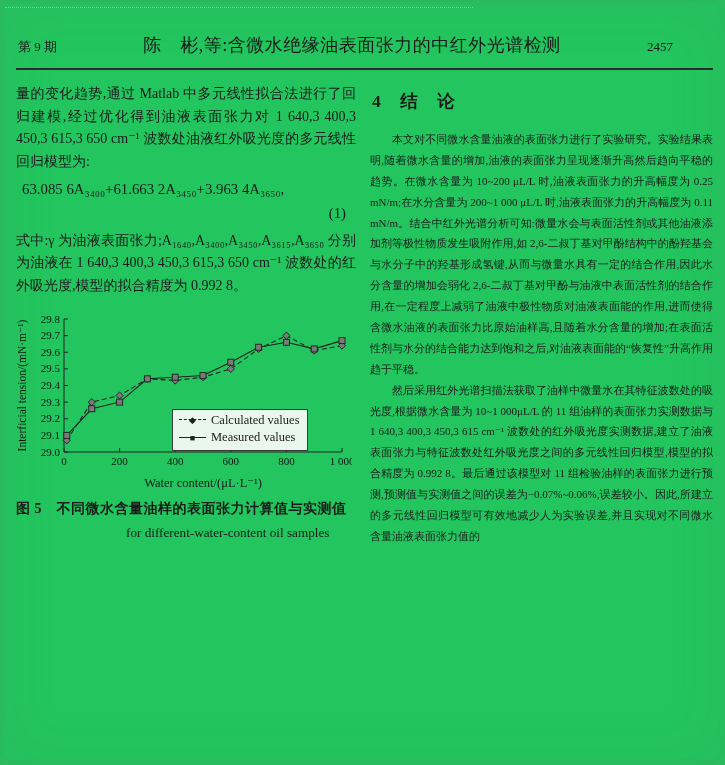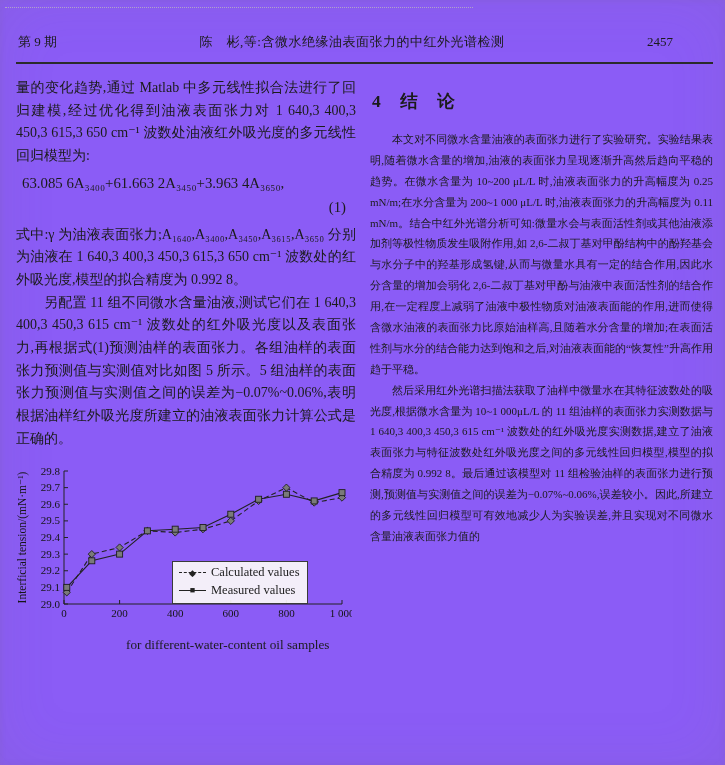--- a/index.html
+++ b/index.html
@@ -1,53 +1,53 @@
 <!DOCTYPE html>
 <html><head>
 <meta charset="utf-8">
 <style>
   html,body{margin:0;padding:0;background:#dedcd7;}
   .page{
     position:relative;
     width:725px;height:765px;
     margin:0 auto;
-    background:#8b5cf6;
+    background:#22c55e;
     overflow:hidden;
     box-shadow:inset 0 0 60px rgba(120,115,100,0.10), inset 0 0 6px rgba(120,115,100,0.12);
     font-family:"Liberation Serif","DejaVu Serif",serif;
     color:#1b1b1b;
   }
   .scan-artifact{position:absolute;top:7px;left:5px;width:468px;border-top:1px dotted #c2c0ba;opacity:.7;}
   
   .header{
     display:flex;align-items:baseline;
     margin:33px 12px 0 16px;
     padding:0 4px 11px 2px;
     border-bottom:2px solid #2b2b2b;
   }
   .header .issue{font-size:13px;flex:none;}
-  .header .title{flex:1;text-align:center;font-size:13px;letter-spacing:.5px;}
+  .header .title{flex:1;text-align:center;font-size:18px;letter-spacing:.5px;}
   .header .pageno{flex:none;font-size:13px;margin-right:36px;}
   
   .cols{display:flex;gap:14px;padding:13px 12px 0 16px;}
   .col-left{width:340px;flex:none;}
   .col-right{flex:1;min-width:0;}
   .col-left p, .col-right p{
     margin:0;font-size:14px;line-height:1.62;text-align:justify;
   }
   .col-right p{font-size:11px;line-height:1.9;}
   .indent{text-indent:2em;}
   
   .equation{margin:4px 0 4px 0;font-size:14.8px;line-height:1.62;}
   .eq-l1{padding-left:22px;}
   .eq-l2{padding-left:6px;}
   .eq-no{text-align:right;padding-right:10px;}
   
   .sec-heading{
-    font-size:17.5px;font-weight:bold;margin:12px 0 16px 2px;letter-spacing:1px;
+    font-size:17.5px;font-weight:bold;margin:6px 0 16px 2px;letter-spacing:1px;
   }
   
   .figure{margin-top:12px;position:relative;width:336px;}
   .figure svg{display:block;font-family:"Liberation Serif","DejaVu Serif",serif;}
   .chart-legend{
     position:absolute;left:156px;top:99px;
     border:1px solid #3a3a3a;background:rgba(252,251,248,.92);
     padding:3px 7px 4px 6px;display:flex;flex-direction:column;gap:2px;
     font-size:12.5px;line-height:1.25;
   }
@@ -77,21 +77,20 @@
 
     <div class="col-left">
       <p>量的变化趋势,通过 Matlab 中多元线性拟合法进行了回归建模,经过优化得到油液表面张力对 1 640,3 400,3 450,3 615,3 650 cm⁻¹ 波数处油液红外吸光度的多元线性回归模型为:</p>
 
       <div class="equation">
         <div class="eq-l2">63.085 6A₃₄₀₀+61.663 2A₃₄₅₀+3.963 4A₃₆₅₀,</div>
         <div class="eq-no">(1)</div>
       </div>
 
       <p>式中:γ 为油液表面张力;A₁₆₄₀,A₃₄₀₀,A₃₄₅₀,A₃₆₁₅,A₃₆₅₀ 分别为油液在 1 640,3 400,3 450,3 615,3 650 cm⁻¹ 波数处的红外吸光度,模型的拟合精度为 0.992 8。</p>
-      <p class="indent">另配置 11 组不同微水含量油液,测试它们在 1 640,3 400,3 450,3 615 cm⁻¹ 波数处的红外吸光度以及表面张力,再根据式(1)预测油样的表面张力。各组油样的表面张力预测值与实测值对比如图 5 所示。5 组油样的表面张力预测值与实测值之间的误差为−0.07%~0.06%,表明根据油样红外吸光度所建立的油液表面张力计算公式是正确的。</p>
 
       <div class="figure">
         <svg id="chart-svg" viewBox="0 0 336 168" width="336" height="168">
             <line x1="48" y1="9" x2="48" y2="142" stroke="#222" stroke-width="1"></line>
             <line x1="48" y1="142" x2="326" y2="142" stroke="#222" stroke-width="1"></line>
             <line x1="48" y1="142" x2="52" y2="142" stroke="#222" stroke-width="1"></line>
             <text x="44" y="145.6" text-anchor="end" font-size="11" fill="#151515">29.0</text>
             <line x1="48" y1="125.37499999999977" x2="52" y2="125.37499999999977" stroke="#222" stroke-width="1"></line>
             <text x="44" y="128.97499999999977" text-anchor="end" font-size="11" fill="#151515">29.1</text>
             <line x1="48" y1="108.75000000000014" x2="52" y2="108.75000000000014" stroke="#222" stroke-width="1"></line>
@@ -157,20 +156,22 @@
           </div>
           <div class="leg-row">
             <span class="sample">
                 <i class="sline"></i>
                 <b class="glyph">■</b>
               </span>
             <span>Measured values</span>
           </div>
         </div>
 
+        <div class="x-axis-label">Water content/(μL·L⁻¹)</div>
+        <div class="cap-cn">图 5　不同微水含量油样的表面张力计算值与实测值</div>
         <div class="cap-en">
           <div class="cap-en-2">for different-water-content oil samples</div>
         </div>
       </div>
     </div>
 
     <div class="col-right">
       <div class="sec-heading">4　结　论</div>
       <p class="indent">本文对不同微水含量油液的表面张力进行了实验研究。实验结果表明,随着微水含量的增加,油液的表面张力呈现逐渐升高然后趋向平稳的趋势。在微水含量为 10~200 μL/L 时,油液表面张力的升高幅度为 0.25 mN/m;在水分含量为 200~1 000 μL/L 时,油液表面张力的升高幅度为 0.11 mN/m。结合中红外光谱分析可知:微量水会与表面活性剂或其他油液添加剂等极性物质发生吸附作用,如 2,6-二叔丁基对甲酚结构中的酚羟基会与水分子中的羟基形成氢键,从而与微量水具有一定的结合作用,因此水分含量的增加会弱化 2,6-二叔丁基对甲酚与油液中表面活性剂的结合作用,在一定程度上减弱了油液中极性物质对油液表面能的作用,进而使得含微水油液的表面张力比原始油样高,且随着水分含量的增加;在表面活性剂与水分的结合能力达到饱和之后,对油液表面能的“恢复性”升高作用趋于平稳。</p>
       <p class="indent">然后采用红外光谱扫描法获取了油样中微量水在其特征波数处的吸光度,根据微水含量为 10~1 000μL/L 的 11 组油样的表面张力实测数据与 1 640,3 400,3 450,3 615 cm⁻¹ 波数处的红外吸光度实测数据,建立了油液表面张力与特征波数处红外吸光度之间的多元线性回归模型,模型的拟合精度为 0.992 8。最后通过该模型对 11 组检验油样的表面张力进行预测,预测值与实测值之间的误差为−0.07%~0.06%,误差较小。因此,所建立的多元线性回归模型可有效地减少人为实验误差,并且实现对不同微水含量油液表面张力值的</p>

